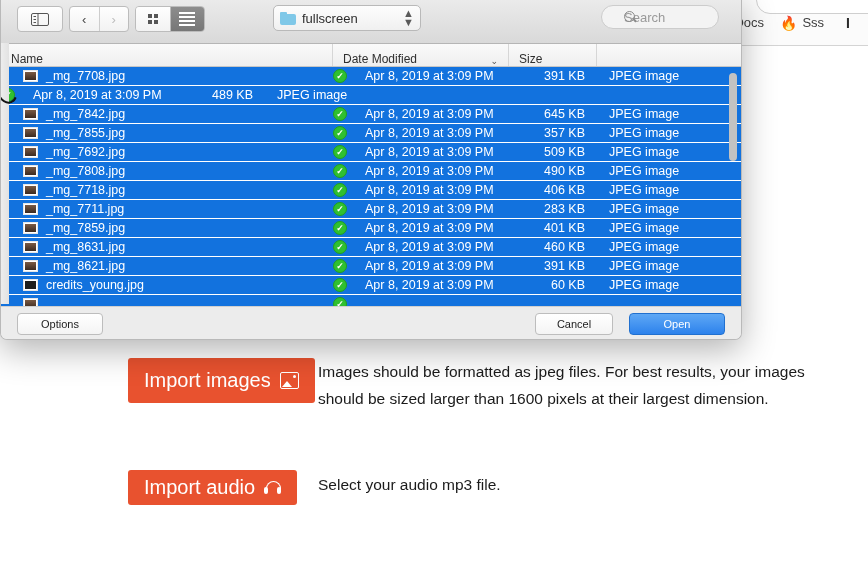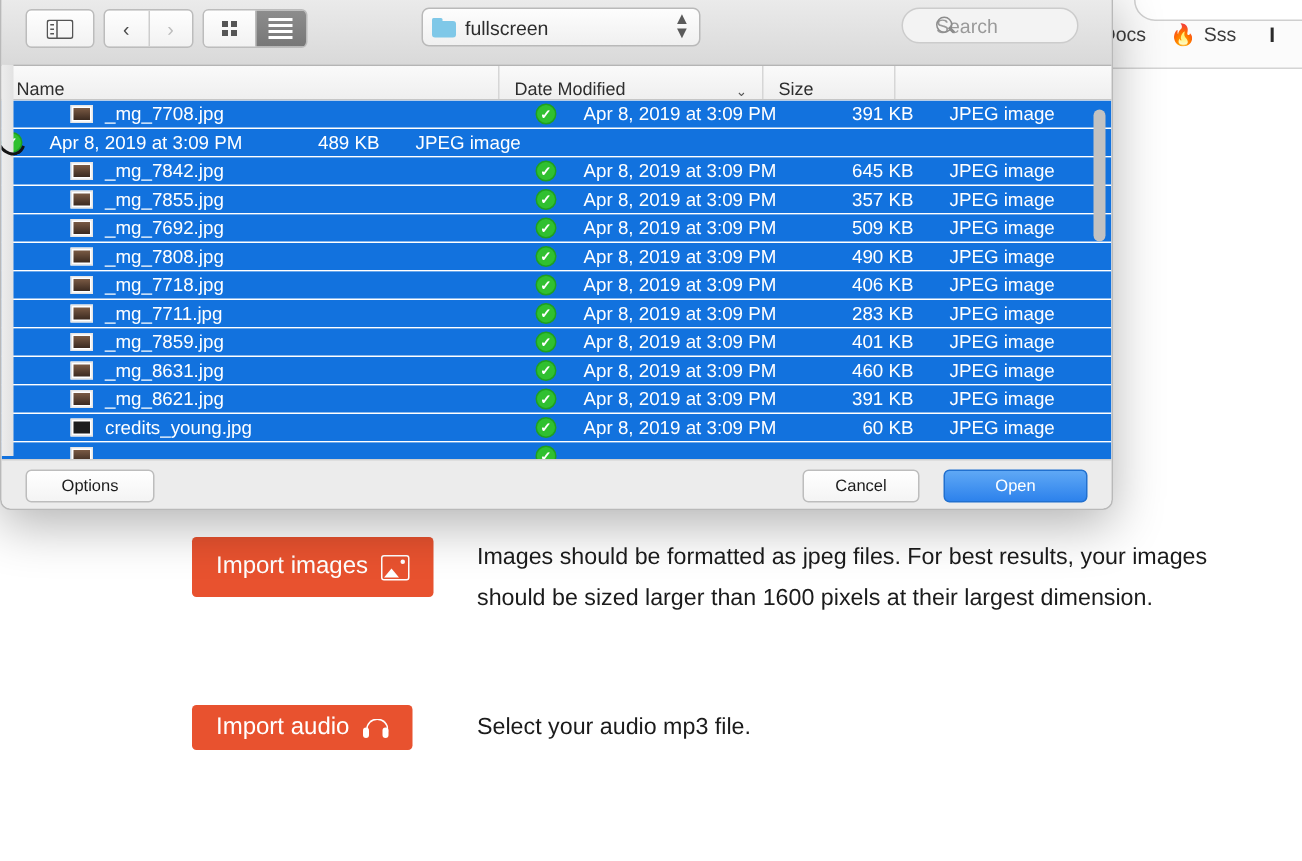--- a/index.html
+++ b/index.html
@@ -70,21 +70,21 @@
   .seg-view > div { width: 50%; display: flex; align-items: center; justify-content: center; }
   .seg-view .v-off { background: linear-gradient(#fefefe,#f2f2f2); border-right: 1px solid #bcbcbc; }
   .seg-view .v-on  { background: linear-gradient(#8d8d8d,#777777); }
 
   .grid-glyph { display: grid; grid-template-columns: 4px 4px; grid-gap: 2px; }
   .grid-glyph i { width: 4px; height: 4px; background: #555; display:block; }
   .list-glyph { display: flex; flex-direction: column; gap: 2px; }
   .list-glyph i { width: 16px; height: 2px; background: #fff; display: block; }
 
   .path-popup {
-    position: absolute; left: 280px; top: 9px; width: 186px; height: 26px;
+    position: absolute; left: 272px; top: 9px; width: 148px; height: 26px;
     background: linear-gradient(#fdfdfd,#f0f0f0);
     border: 1px solid #b9b9b9; border-radius: 5px;
     display: flex; align-items: center; box-sizing: border-box; padding: 8px 6px;
   }
   .path-popup .folder { width: 16px; height: 13px; margin-right: 6px; position: relative; flex: none; }
   .path-popup .folder:before { content:""; position:absolute; left:0; top:2px; width:16px; height:11px;
     background:#7fc8e8; border-radius: 1px 2px 2px 2px; }
   .path-popup .folder:after { content:""; position:absolute; left:0; top:0px; width:7px; height:3px;
     background:#7fc8e8; border-radius:1px 1px 0 0; }
   .path-popup .pname { font-size: 13px; color: #2d2d2d; flex: 1; }
@@ -121,21 +121,21 @@
   
   .file-list {
     position: relative; height: 239px; background: #fff; overflow: hidden;
   }
   .row {
     display: flex; align-items: center; height: 19px;
     background: #1272de; color: #ffffff; font-size: 12.5px;
     border-bottom: 1px solid #ffffff;
     box-sizing: border-box;
   }
-  .cell-name { width: 332px; display: flex; align-items: center; box-sizing: border-box; padding-left: 22px; margin-left: 24px; }
+  .cell-name { width: 332px; display: flex; align-items: center; box-sizing: border-box; padding-left: 22px; }
   .thumb { width: 15px; height: 12px; margin-right: 8px; flex: none;
            background: #ffffff; border: 1px solid #e6e6e6; box-sizing: border-box;
            display: flex; align-items: center; justify-content: center; }
   .thumb i { display:block; width: 11px; height: 8px; background: linear-gradient(#7a5a44,#3b2a20); }
   .thumb.dark i { background: #1d1d1d; }
   .cell-badge { width: 32px; display: flex; align-items: center; justify-content: flex-start; }
   .badge-check {
     width: 12px; height: 12px; border-radius: 50%;
     background: #30c030; border: 1px solid #1fa01f;
     display: flex; align-items: center; justify-content: center;
@@ -180,21 +180,21 @@
   }
 
   
   .import-row { position: absolute; display: flex; align-items: flex-start; }
   .row-images { left: 128px; top: 358px; }
   .row-audio  { left: 128px; top: 470px; }
 
   .import-btn {
     background: #e8522f; color: #ffffff;
     border: none; border-radius: 3px;
-    font-size: 16px; font-family: "Liberation Sans", sans-serif;
+    font-size: 20px; font-family: "Liberation Sans", sans-serif;
     display: flex; align-items: center; gap: 9px;
     box-sizing: border-box;
   }
   .btn-import-images { padding: 11px 16px; }
   .btn-import-audio  { padding: 6px 16px; }
 
   .desc {
     font-size: 15.5px; color: #1b1b1b; line-height: 27px;
   }
   .desc-images { position: absolute; left: 318px; top: 358px; width: 530px; }

